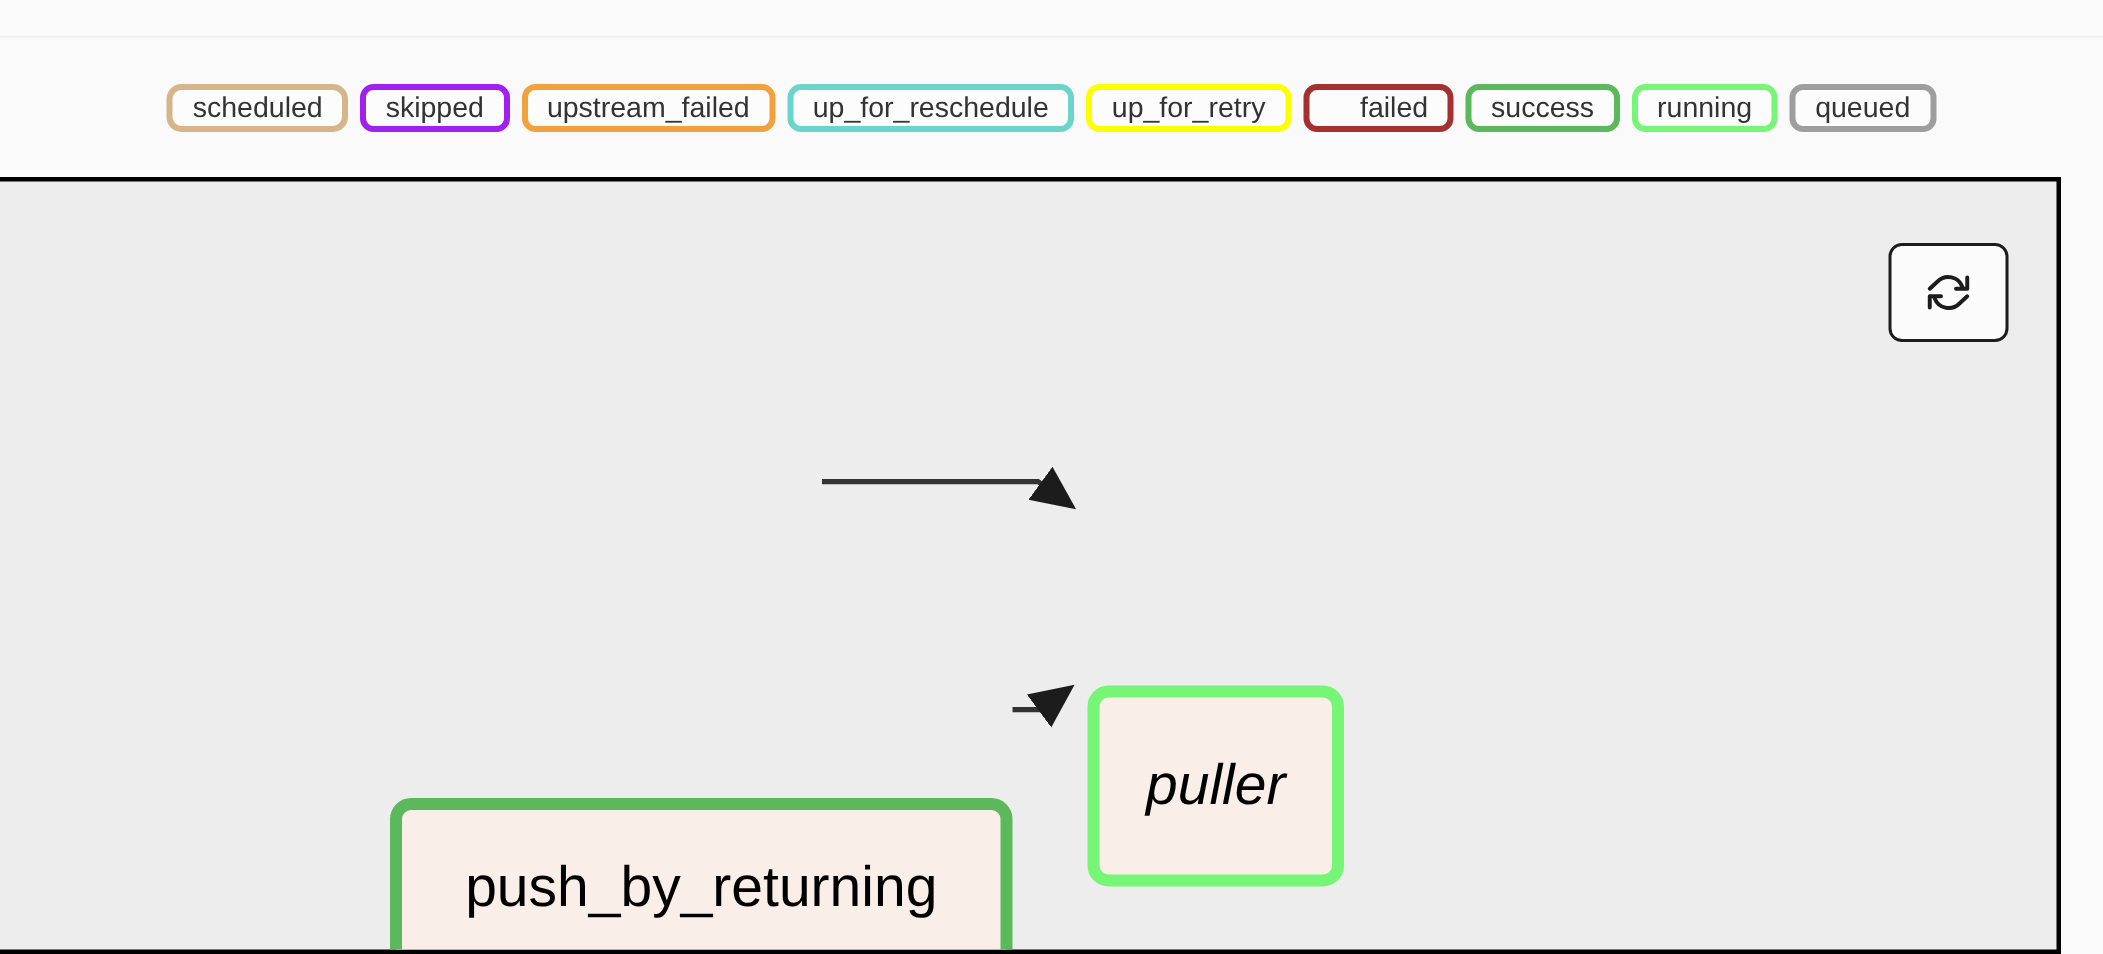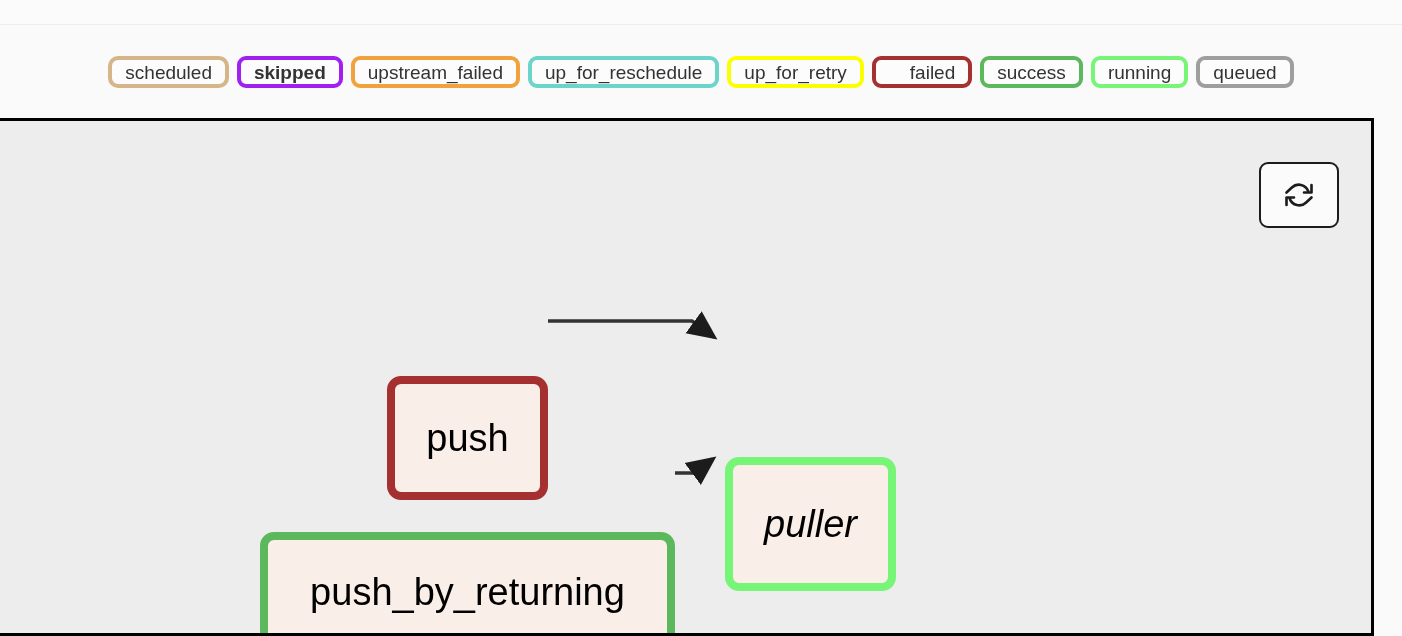--- a/index.html
+++ b/index.html
@@ -128,21 +128,21 @@
   .node-push-by-return  { left: 260px; top: 411px; width: 415px; height: 120px; }
   .node-puller          { left: 725px; top: 336px; width: 171px; height: 134px; font-style: italic; }
 </style>
 </head>
 <body>
 
 <div class="top-strip"></div>
 
 <div class="legend-bar" id="legend-bar">
     <div class="legend-badge" style="border-color: rgb(214, 181, 136); border-radius: 10px;">scheduled</div>
-    <div class="legend-badge" style="border-color: rgb(160, 32, 240); font-weight: bold;">skipped</div>
+    <div class="legend-badge" style="border-color: rgb(160, 32, 240);">skipped</div>
     <div class="legend-badge" style="border-color: rgb(240, 163, 60);">upstream_failed</div>
     <div class="legend-badge" style="border-color: rgb(107, 212, 203);">up_for_reschedule</div>
     <div class="legend-badge" style="border-color: rgb(251, 255, 0);">up_for_retry</div>
     <div class="legend-badge" style="border-color: rgb(165, 48, 48); padding-left: 34px;">failed</div>
     <div class="legend-badge" style="border-color: rgb(92, 184, 92);">success</div>
     <div class="legend-badge" style="border-color: rgb(118, 245, 118);">running</div>
     <div class="legend-badge" style="border-color: rgb(158, 158, 158);">queued</div>
   </div>
 
 <div class="graph-panel">
@@ -154,23 +154,20 @@
         <marker id="arrowhead" markerWidth="9" markerHeight="9" refX="7.2" refY="4.5" orient="auto" markerUnits="strokeWidth">
           <path d="M0,0.6 L8.4,4.5 L0,8.4 Z" fill="#1c1c1c"></path>
         </marker>
       </defs>
 
       <path d="M548,200 L692,200 L714,216" fill="none" stroke="#333333" stroke-width="3.5" marker-end="url(#arrowhead)"></path>
 
       <path d="M675,352 L694,352 L713,338" fill="none" stroke="#333333" stroke-width="3.5" marker-end="url(#arrowhead)"></path>
     </svg>
 
-    <div class="dag-node node-push" style="border-color:#a53030">
-      <span>push</span>
-    </div>
 
     <div class="dag-node node-push-by-return" style="border-color:#5cb85c">
       <span>push_by_returning</span>
     </div>
 
     <div class="dag-node node-puller" style="border-color:#76f576">
       <span>puller</span>
     </div>
 
   </div>

